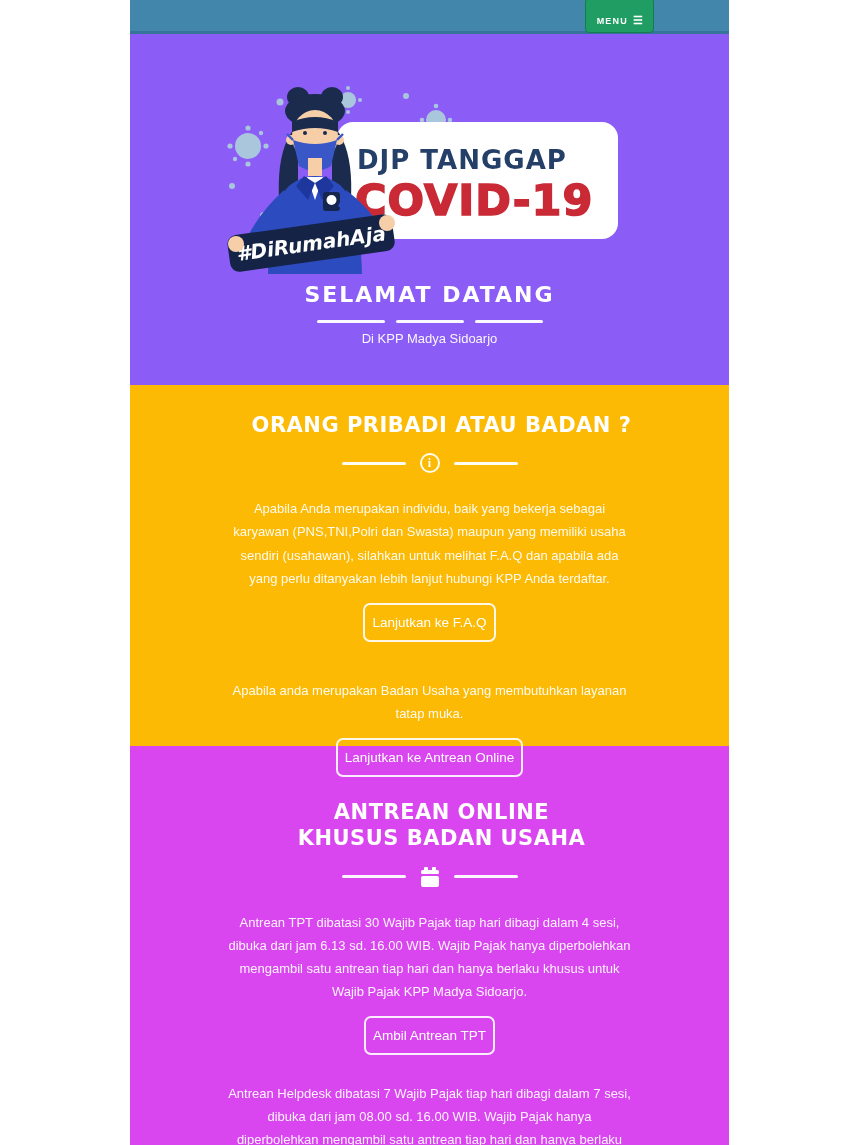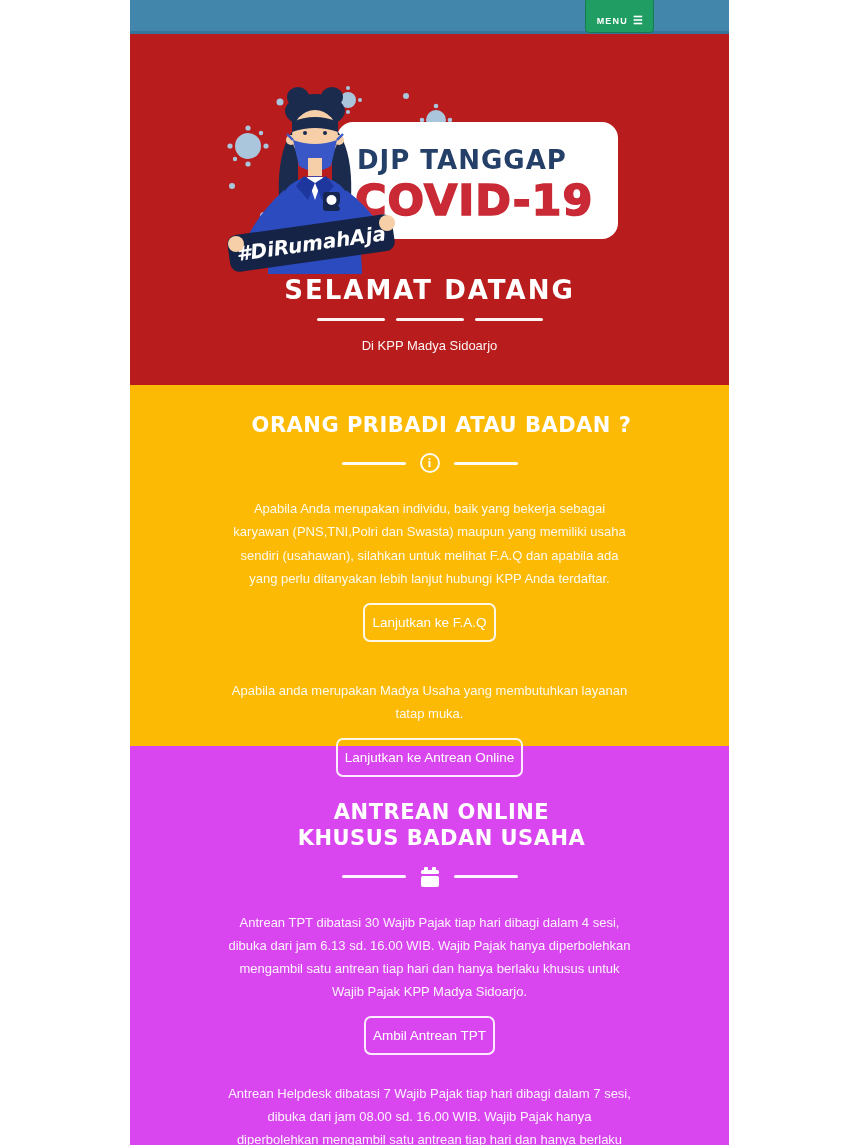--- a/index.html
+++ b/index.html
@@ -20,29 +20,29 @@
   }
   .menu-btn {
     background:#1f9d62; border:1px solid #147c4f; border-radius:4px;
     color:#fff; font-weight:bold; font-size:9px; letter-spacing:1.2px;
     padding:16px 9px 6px 11px; display:flex; align-items:center; gap:5px;
     cursor:pointer; font-family:"Liberation Sans",sans-serif;
   }
   .menu-btn .bars { font-size:11px; line-height:1; }
 
   
-  .hero { background:#b91c1c; height:351px; text-align:center; overflow:hidden; }
+  .hero { background:#8b5cf6; height:351px; text-align:center; overflow:hidden; }
   .hero .illu { display:block; margin:50px auto 0; }
   .hero h1 {
-    margin:1px 0 0; color:#ffffff; font-family:"DejaVu Sans",sans-serif;
-    font-weight:bold; font-size:26px; letter-spacing:2px;
+    margin:8px 0 0; color:#ffffff; font-family:"DejaVu Sans",sans-serif;
+    font-weight:bold; font-size:22px; letter-spacing:2px;
   }
   .divider3 { display:flex; justify-content:center; gap:11px; margin-top:13px; }
   .divider3 span { width:68px; height:3px; background:rgba(255,255,255,.95); border-radius:2px; }
-  .hero .subtitle { margin-top:17px; color:rgba(255,255,255,.95); font-size:13px; }
+  .hero .subtitle { margin-top:8px; color:rgba(255,255,255,.95); font-size:13px; }
 
   
   .sec { text-align:center; }
   .sec h2 {
     margin:0; color:#fff; font-family:"DejaVu Sans",sans-serif;
     font-weight:bold; font-size:21px; letter-spacing:.5px; line-height:1.25;padding-left:24px;
   }
   .sec h2 span { display:block; }
   .divider-ic { display:flex; align-items:center; justify-content:center; gap:14px; margin-top:15px; }
   .divider-ic .line { width:64px; height:3px; background:rgba(255,255,255,.95); border-radius:2px; }
@@ -157,21 +157,21 @@
 
   <section class="sec yellow">
     <h2>ORANG PRIBADI ATAU BADAN ?</h2>
     <div class="divider-ic">
       <span class="line"></span>
       <span class="info-circle">i</span>
       <span class="line"></span>
     </div>
     <p class="para">Apabila Anda merupakan individu, baik yang bekerja sebagai karyawan (PNS,TNI,Polri dan Swasta) maupun yang memiliki usaha sendiri (usahawan), silahkan untuk melihat F.A.Q dan apabila ada yang perlu ditanyakan lebih lanjut hubungi KPP Anda terdaftar.</p>
     <button class="btn-outline">Lanjutkan ke F.A.Q</button>
-    <p class="para single">Apabila anda merupakan Madya Usaha yang membutuhkan layanan tatap muka.</p>
+    <p class="para single">Apabila anda merupakan Badan Usaha yang membutuhkan layanan tatap muka.</p>
     <button class="btn-outline">Lanjutkan ke Antrean Online</button>
   </section>
 
   <section class="sec green">
     <h2>
       <span>ANTREAN ONLINE</span>
       <span>KHUSUS BADAN USAHA</span>
     </h2>
     <div class="divider-ic">
       <span class="line"></span>

